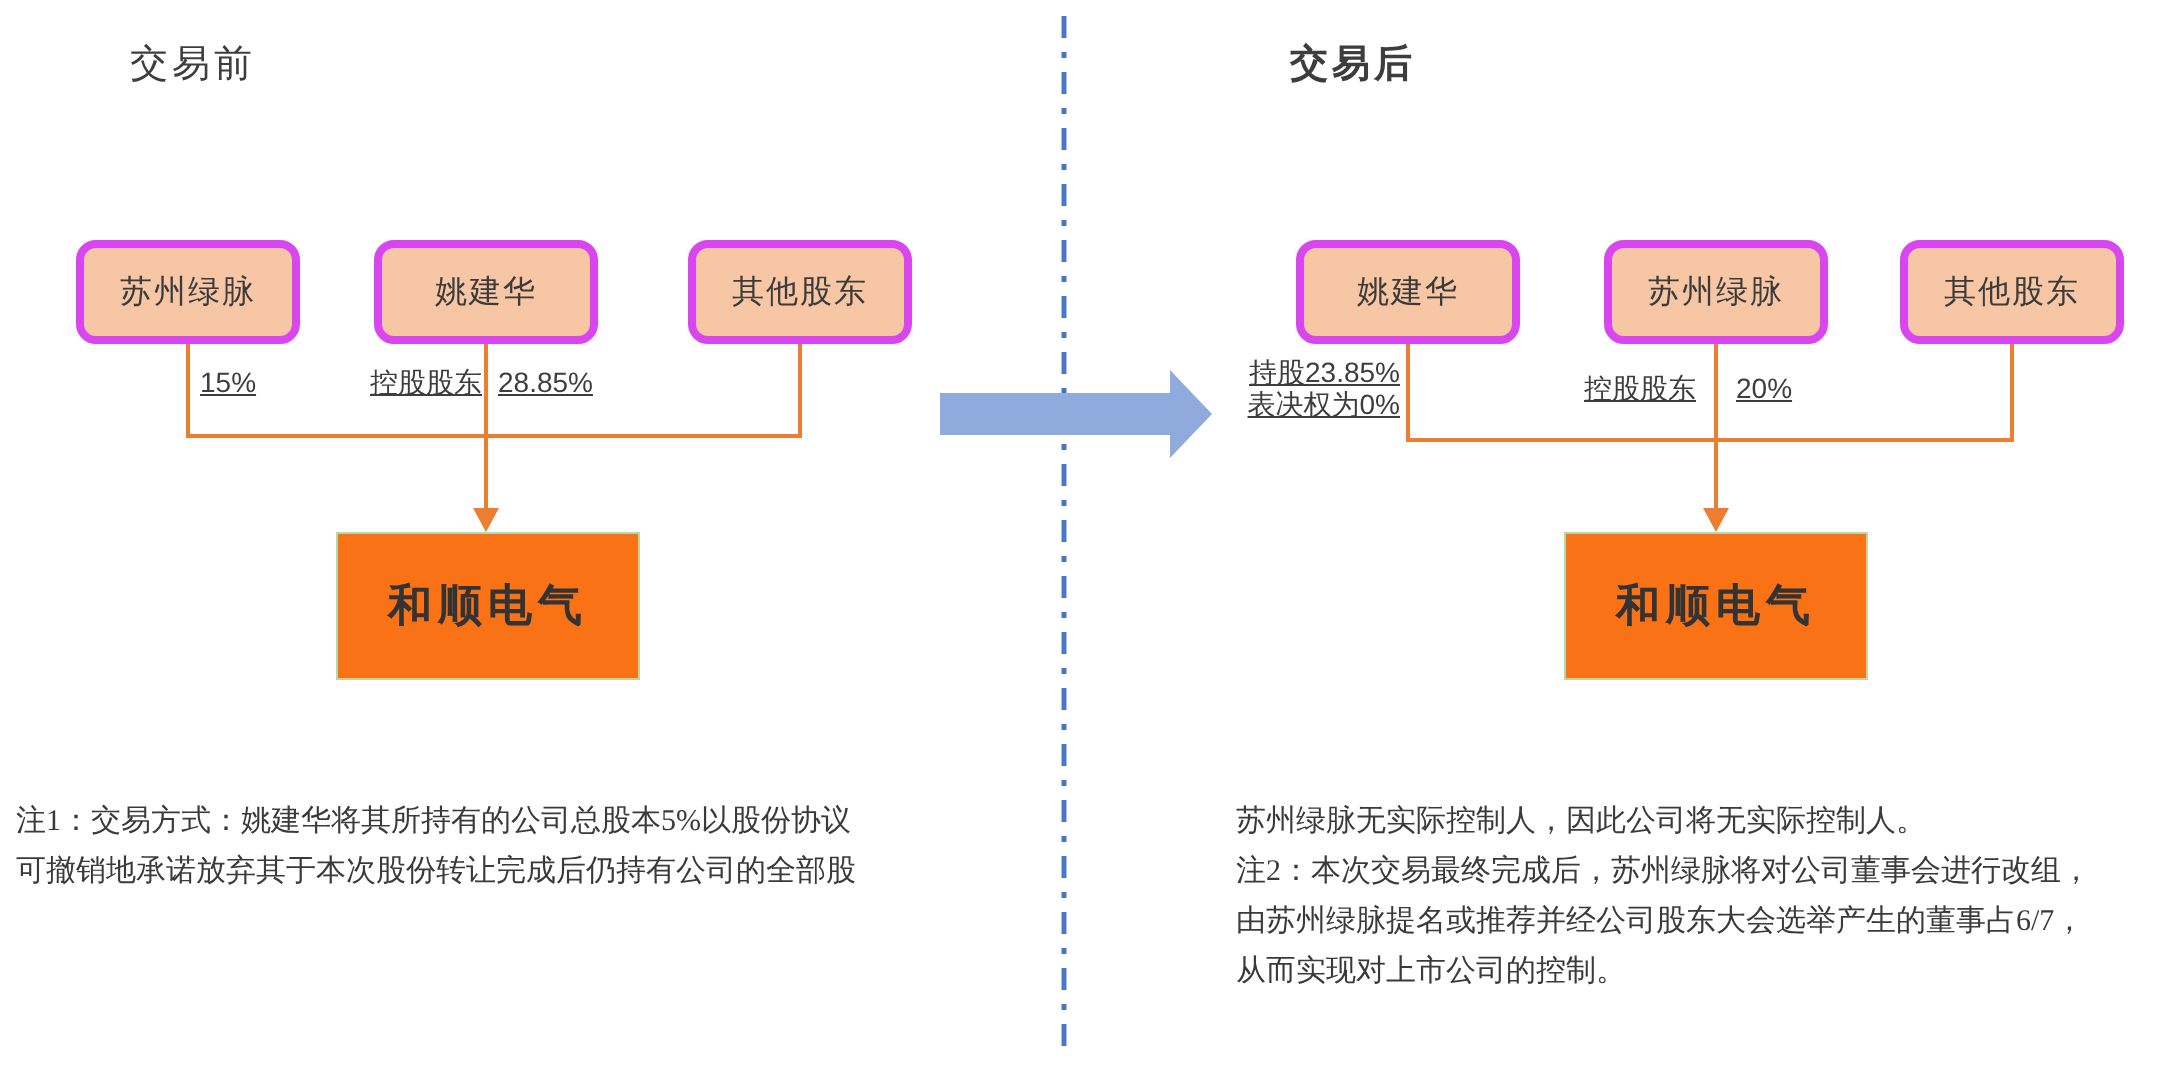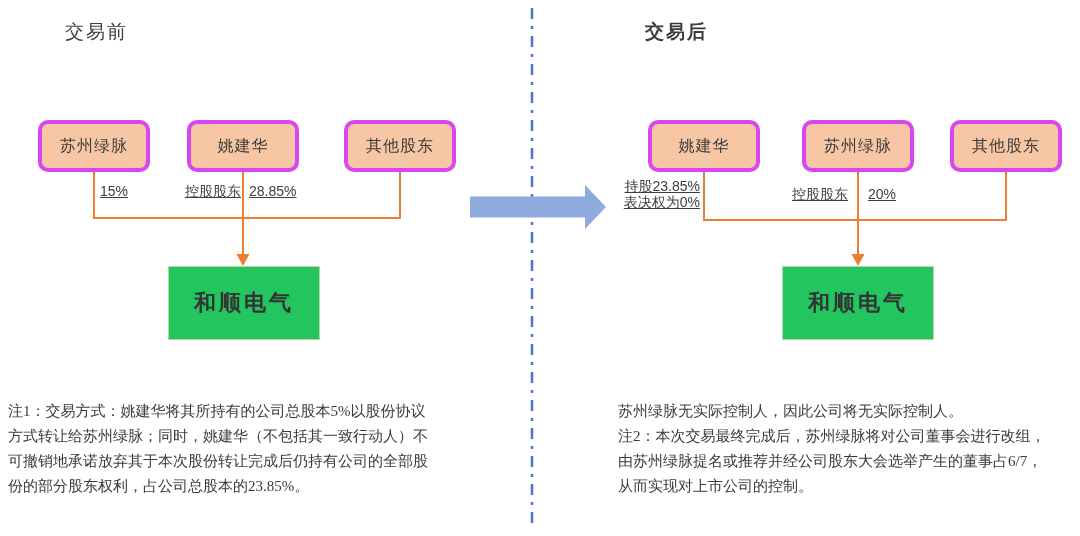--- a/index.html
+++ b/index.html
@@ -12,21 +12,21 @@
     position:absolute;top:19px;font-size:19px;letter-spacing:2px;color:#3d3d3d;
   }
   .shareholder-box{
     position:absolute;top:120px;width:112px;height:52px;box-sizing:border-box;
     background:#F7C6A4;border:4px solid #d946ef;border-radius:10px;
     display:flex;align-items:center;justify-content:center;
     font-size:16px;color:#3b3b3b;letter-spacing:1px;
   }
   .company-box{
     position:absolute;top:266px;width:152px;height:74px;box-sizing:border-box;
-    background:#22c55e;border:1px solid #B9D8A3;
+    background:#f97316;border:1px solid #B9D8A3;
     display:flex;align-items:center;justify-content:center;
     font-size:22px;font-weight:bold;color:#333333;letter-spacing:3px;
   }
   .edge-label{position:absolute;font-size:14px;color:#3d3d3d;white-space:nowrap;text-decoration:underline;}
   .edge-label.two-line{text-align:right;line-height:16px;white-space:normal;}
   .notes{position:absolute;font-size:15px;line-height:25px;color:#3a3a3a;}
   .note-line{white-space:nowrap;font-family:Liberation Serif, serif;}
 </style>
 </head>
 <body>
@@ -66,23 +66,21 @@
     <div class="shareholder-box" style="left:344px;">其他股东</div>
 
     <div class="edge-label" style="left:100px;top:183px;">15%</div>
     <div class="edge-label" style="left:185px;top:183px;">控股股东</div>
     <div class="edge-label" style="left:249px;top:183px;">28.85%</div>
 
     <div class="company-box" style="left:168px;">和顺电气</div>
 
     <div class="notes" style="left:8px;top:399px;width:440px;">
       <div class="note-line">注1：交易方式：姚建华将其所持有的公司总股本5%以股份协议</div>
-      <div class="note-line">方式转让给苏州绿脉；同时，姚建华（不包括其一致行动人）不</div>
       <div class="note-line">可撤销地承诺放弃其于本次股份转让完成后仍持有公司的全部股</div>
-      <div class="note-line">份的部分股东权利，占公司总股本的23.85%。</div>
     </div>
   </div>
 
   <div>
     <div class="panel-title" style="left:645px;font-weight:bold;">交易后</div>
 
     <div class="shareholder-box" style="left:648px;">姚建华</div>
     <div class="shareholder-box" style="left:802px;">苏州绿脉</div>
     <div class="shareholder-box" style="left:950px;">其他股东</div>
 

